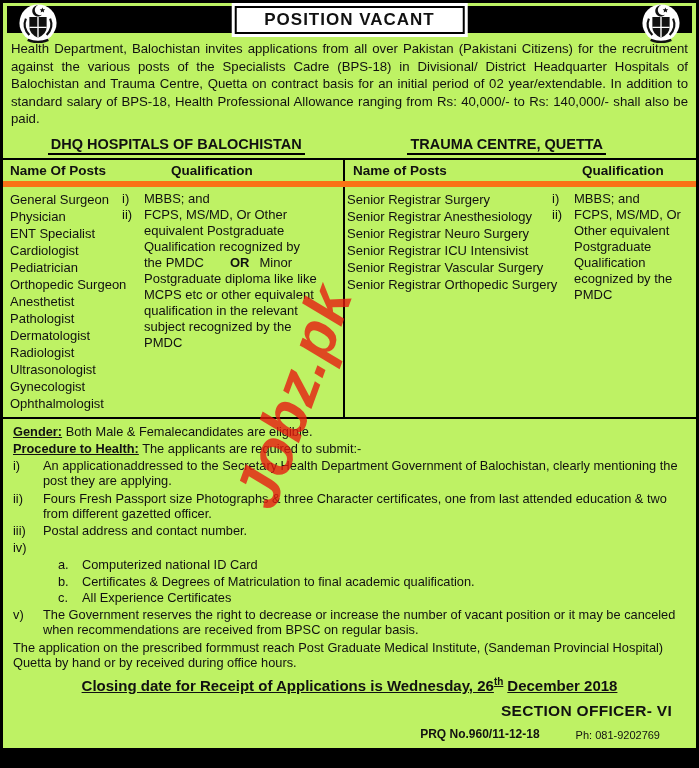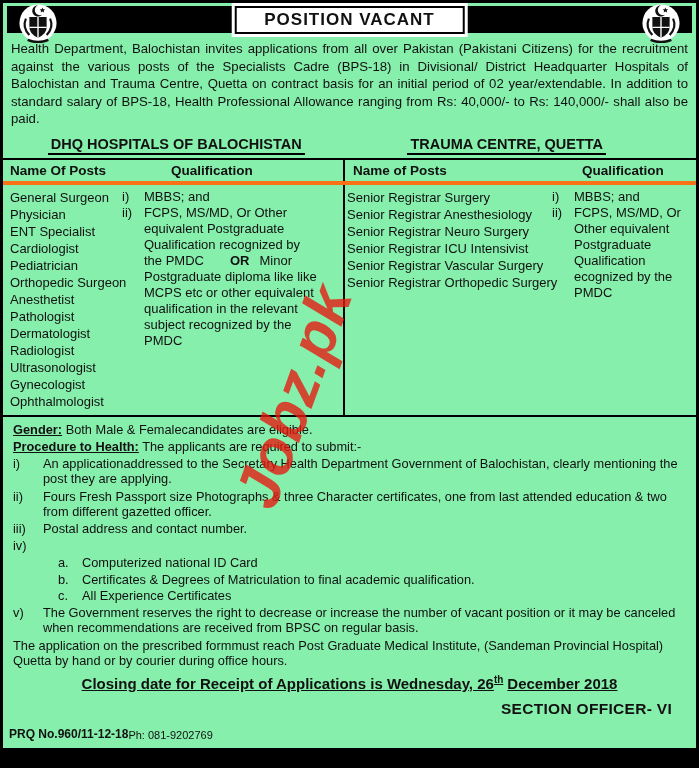--- a/index.html
+++ b/index.html
@@ -1,38 +1,38 @@
 <!DOCTYPE html>
 <html><head>
 <meta charset="utf-8">
 <style>
   * { margin:0; padding:0; box-sizing:border-box; }
   html,body { background:#fff; }
   body { font-family:"Liberation Sans", sans-serif; color:#111; }
-  .page { position:relative; width:699px; height:768px; border:3px solid #000; background:#86efac; overflow:hidden; }
+  .page { position:relative; width:699px; height:768px; border:3px solid #000; background:#bef264; overflow:hidden; }
 
   
   .header-bar { position:relative; height:27px; background:#000; margin:3px 4px 0 4px; }
   .title-box { position:absolute; left:50%; top:50%; transform:translate(-50%,-50%); background:#fff;
                border:2.5px solid #000; box-shadow:0 0 0 3px #fff; padding:2px 28px;
                font-size:17px; font-weight:bold; letter-spacing:1px; white-space:nowrap; }
   .emblem { position:absolute; top:-3px; width:38px; height:40px; }
   .emblem.left { left:12px; } .emblem.right { right:12px; }
 
   
   .intro { padding:7px 8px 3px 8px; font-size:13.2px; line-height:1.33; text-align:justify; }
 
   
   .titles-row { display:flex; padding:5px 24px 3px 8px; }
   .titles-row .half { width:50%; display:flex; justify-content:center; }
   .sec-title { font-weight:bold; font-size:14.5px; border-bottom:2px solid #000; padding:0 3px 1px 3px; white-space:nowrap; }
 
   
   .tbl-header, .tbl-body { display:grid; grid-template-columns:112px 228px 205px 1fr; }
-  .tbl-header { border-top:2px solid #000; border-bottom:4px solid #f97316; font-weight:bold; font-size:13.5px; }
+  .tbl-header { border-top:2px solid #000; border-bottom:6px solid #f97316; font-weight:bold; font-size:13.5px; }
   .tbl-header > div { padding:3px 4px 3px 7px; }
   .h-qual-left { padding-left:56px !important; }
   .h-posts-right { padding-left:8px !important; }
   .h-qual-right { padding-left:34px !important; }
   .vsep { border-left:2px solid #000; }
   .tbl-body { border-bottom:2px solid #000; font-size:13px; }
   .tbl-body > div { padding-top:4px; padding-bottom:5px; }
   .posts-left { padding-left:7px; }
   .posts-left div, .posts-right div { line-height:17px; white-space:nowrap; }
   .qual-left { padding-left:7px; padding-right:8px; }
@@ -51,21 +51,21 @@
   .list-item { display:flex; margin:2px 0; }
   .list-item .num { width:30px; flex:none; }
   .sub-item { display:flex; margin:1px 0 1px 45px; }
   .sub-item .num { width:24px; flex:none; }
 
   
   .closing { text-align:center; font-weight:bold; font-size:15px; margin-top:6px; }
   .closing .u { text-decoration:underline; }
   .closing sup { font-size:10px; text-decoration:underline; }
   .signature { text-align:right; padding-right:24px; font-weight:bold; font-size:15.5px; margin-top:8px; letter-spacing:0.3px; }
-  .footer-row { position:absolute; left:0; right:0; bottom:24px; display:flex; justify-content:flex-start; align-items:flex-end; padding:0 36px 0 6px; }
+  .footer-row { position:absolute; left:0; right:0; bottom:24px; display:flex; justify-content:flex-end; align-items:flex-end; padding:0 36px 0 6px;gap:36px; }
   .footer-ref { font-size:12px; font-weight:bold; }
   .footer-phone { font-size:11px; font-weight:normal; }
   .bottom-bar { position:absolute; left:0; right:0; bottom:0; height:17px; background:#000; }
 
   
   .watermark { position:absolute; left:150px; top:358px; width:280px; text-align:center;
                transform:rotate(-70deg); font-size:62px; font-weight:bold; font-style:italic;
                color:#e8190f; opacity:0.78; z-index:5; pointer-events:none; white-space:nowrap; }
 </style>
 </head>
@@ -194,21 +194,21 @@
     </div>
     <div class="sub-item">
       <span class="num">c.</span>
       <span>All Experience Certificates</span>
     </div>
     <div class="list-item">
       <span class="num">v)</span>
       <span>The Government reserves the right to decrease or increase the number of vacant position or it may be canceled when recommendations are received from BPSC on regular basis.</span>
     </div>
 
-    <p>The application on the prescribed formmust reach Post Graduate Medical Institute, (Sandeman Provincial Hospital) Quetta by hand or by courier during office hours.</p>
+    <p>The application on the prescribed formmust reach Post Graduate Medical Institute, (Sandeman Provincial Hospital) Quetta by hand or by received during office hours.</p>
   </div>
 
   <div class="closing">
     <span class="u">Closing date for Receipt of Applications is Wednesday, 26</span><sup>th</sup><span class="u" style="margin-left:4px;">December 2018</span>
   </div>
 
   <div class="signature">SECTION OFFICER- VI</div>
 
   <div class="footer-row">
     <span class="footer-ref">PRQ No.960/11-12-18</span>

